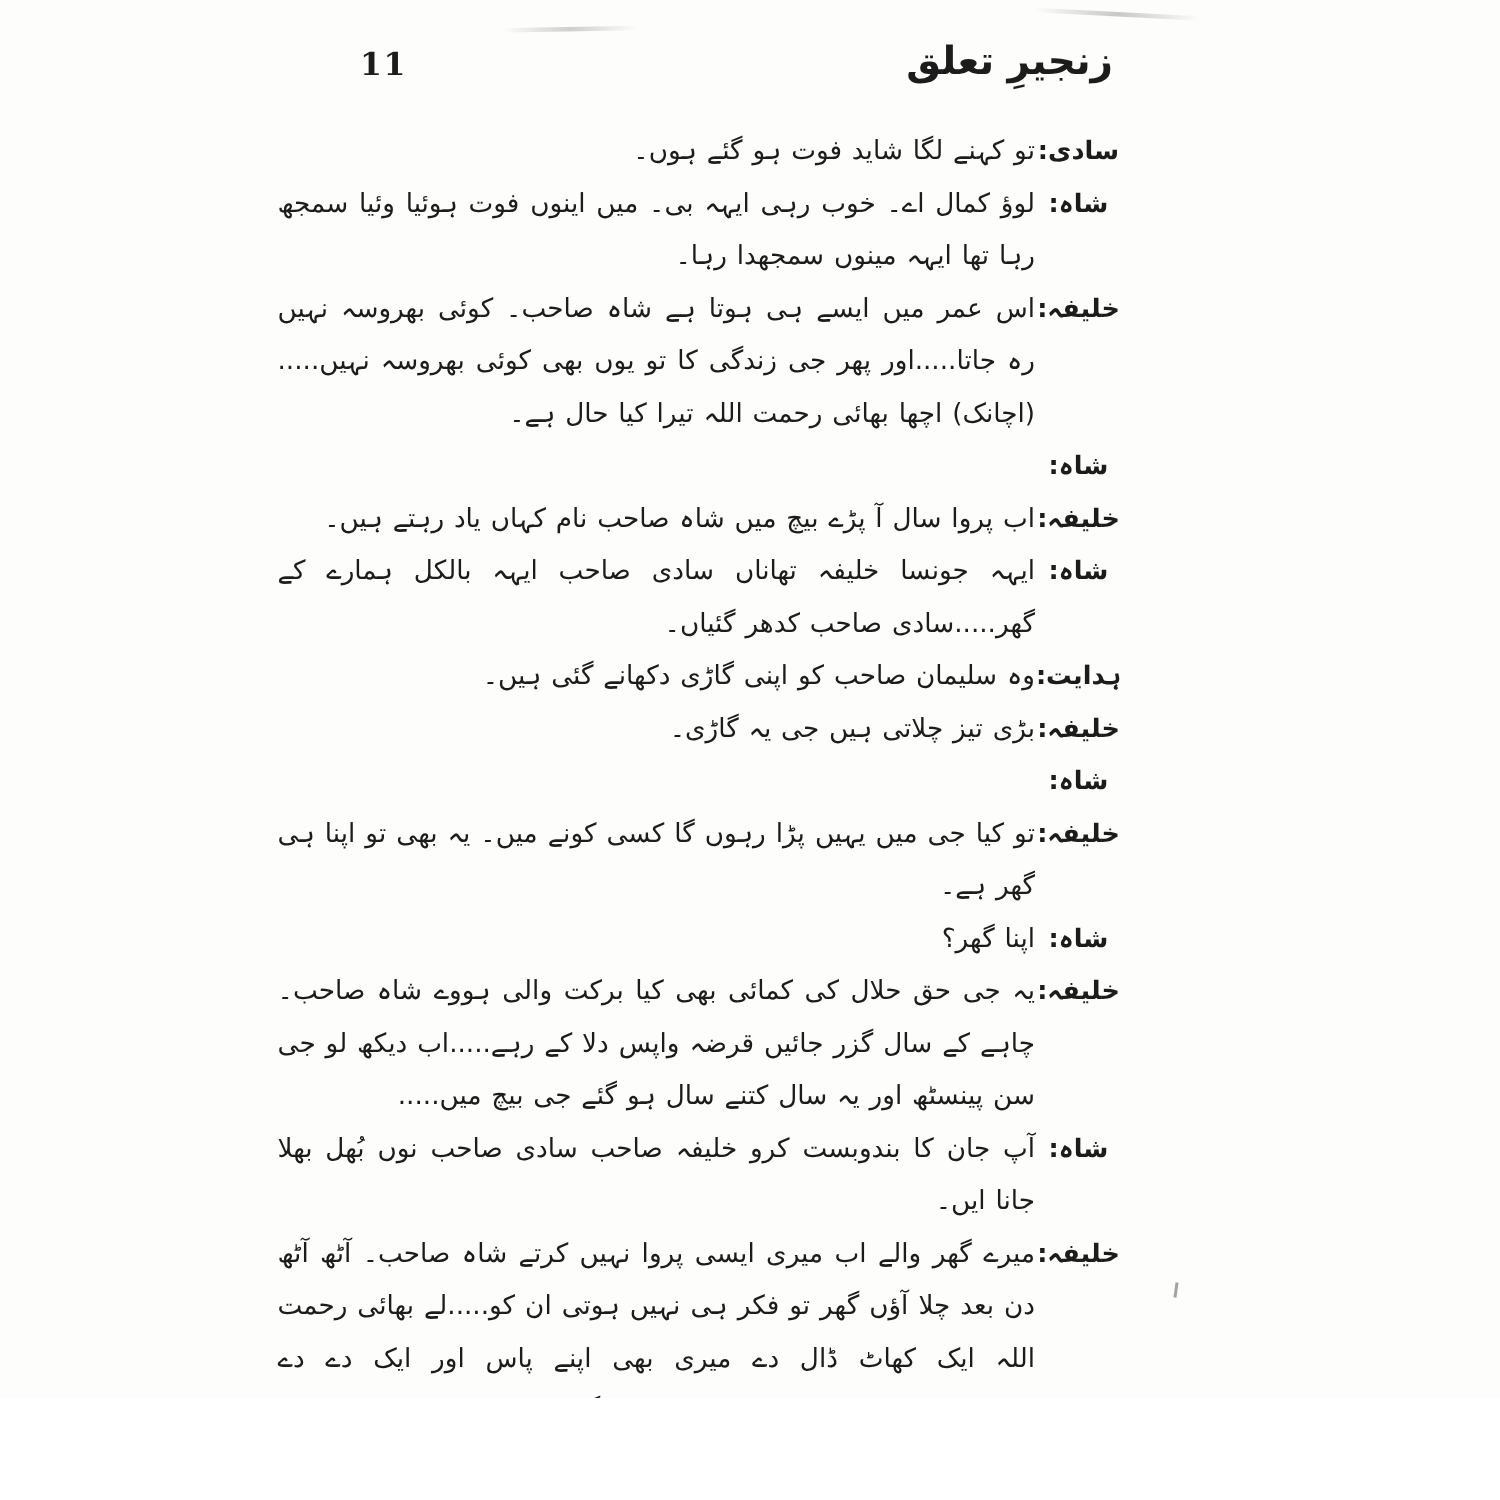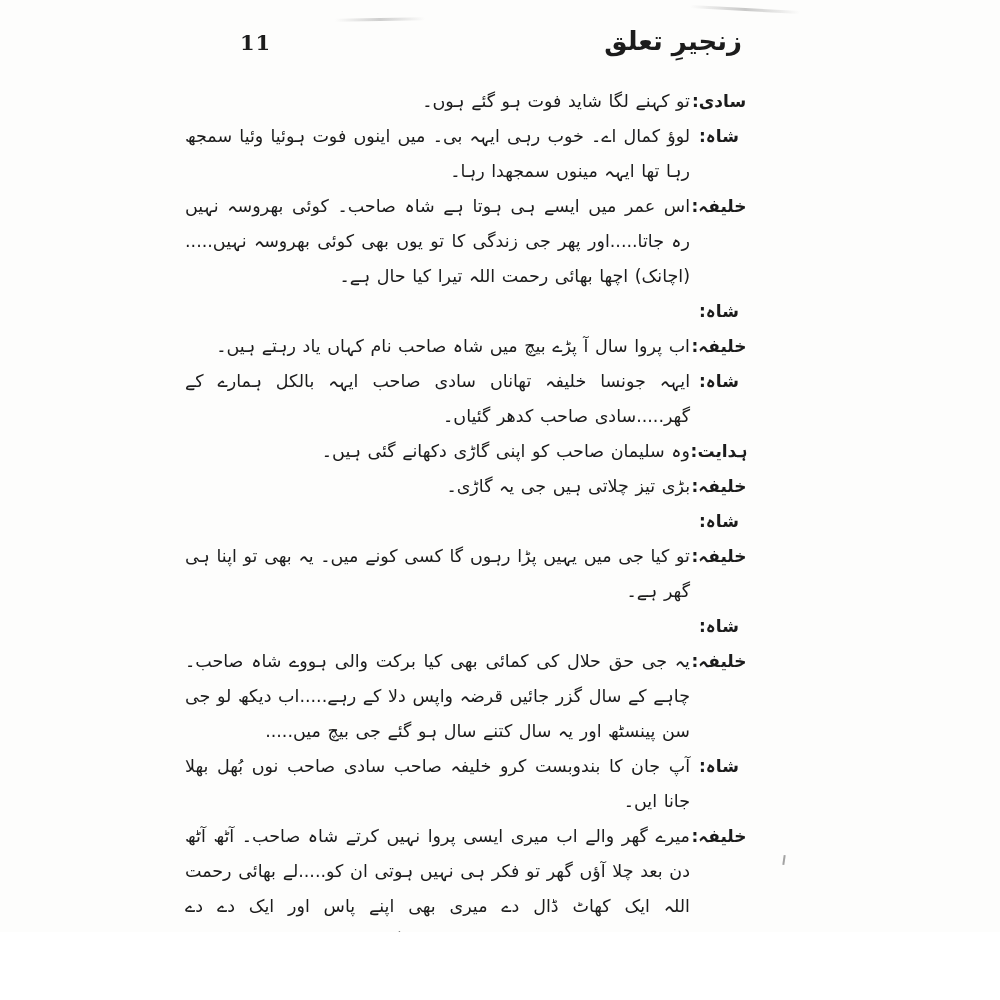--- a/index.html
+++ b/index.html
@@ -135,20 +135,21 @@
     <div class="speaker">شاہ:</div>
   </div>
 
   <div class="row">
     <div class="speaker">خلیفہ:</div>
     <div class="dialogue">تو کیا جی میں یہیں پڑا رہوں گا کسی کونے میں۔ یہ بھی تو اپنا ہی گھر ہے۔</div>
   </div>
 
   <div class="row">
     <div class="speaker">شاہ:</div>
+    <div class="dialogue">اپنا گھر؟</div>
   </div>
 
   <div class="row">
     <div class="speaker">خلیفہ:</div>
     <div class="dialogue">یہ جی حق حلال کی کمائی بھی کیا برکت والی ہووے شاہ صاحب۔ چاہے کے سال گزر جائیں قرضہ واپس دلا کے رہے.....اب دیکھ لو جی سن پینسٹھ اور یہ سال کتنے سال ہو گئے جی بیچ میں.....</div>
   </div>
 
   <div class="row">
     <div class="speaker">شاہ:</div>
     <div class="dialogue">آپ جان کا بندوبست کرو خلیفہ صاحب سادی صاحب نوں بُھل بھلا جانا ایں۔</div>

